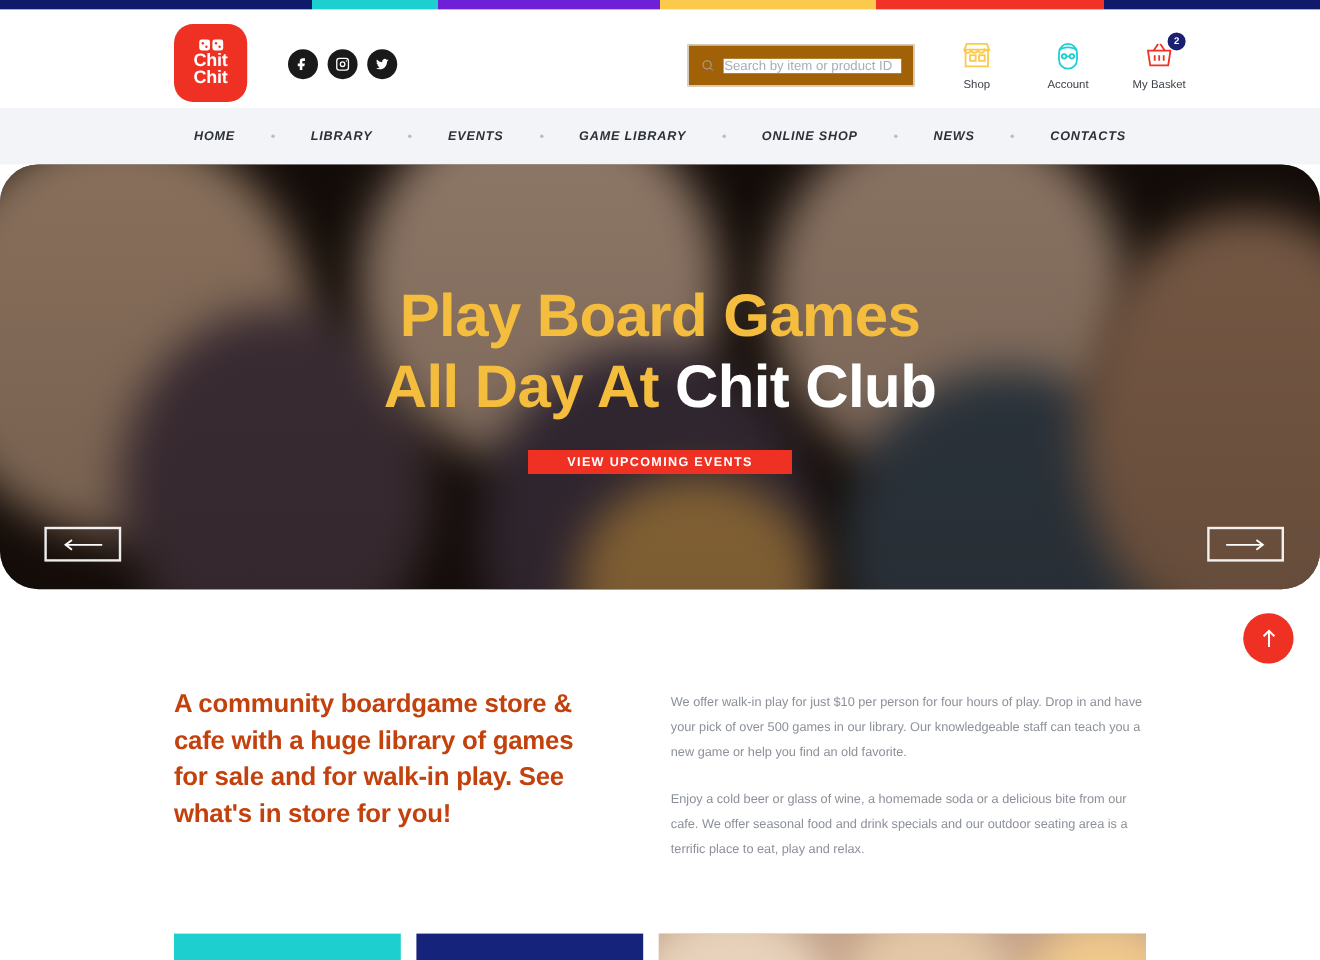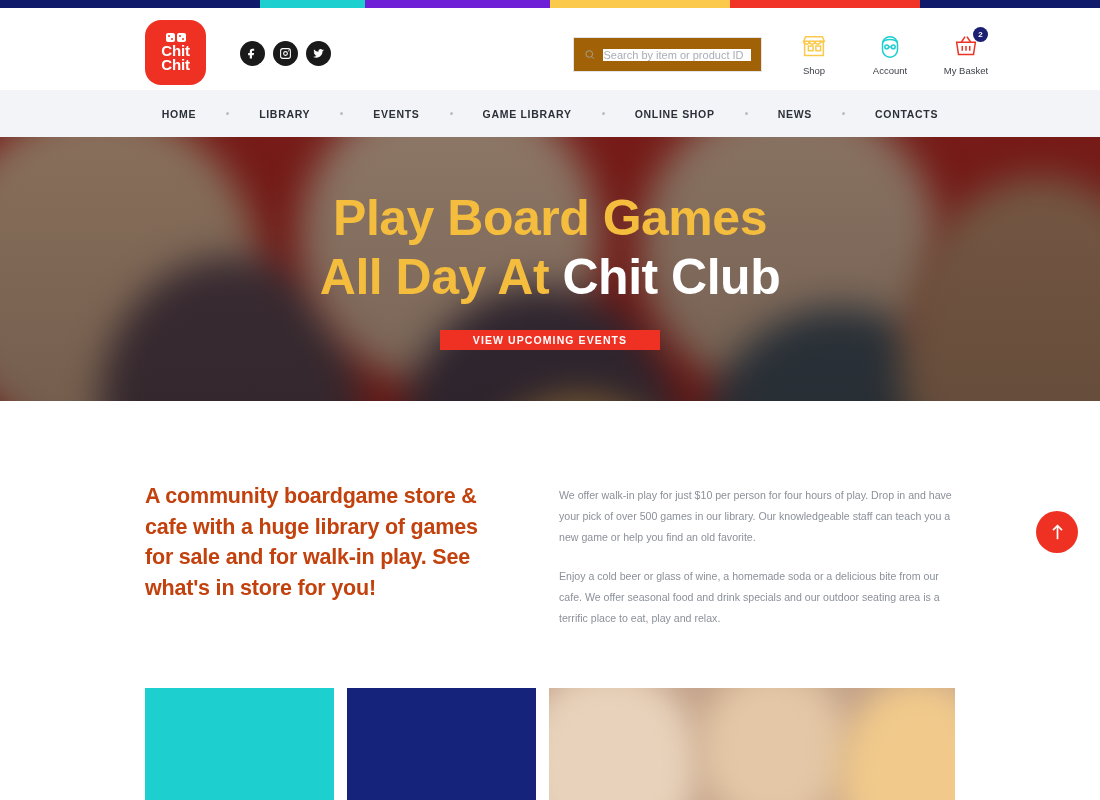--- a/index.html
+++ b/index.html
@@ -65,32 +65,33 @@
   .badge {
     position: absolute; right: 2px; top: -3px; width: 15px; height: 15px;
     border-radius: 50%; background: #1a1f71; color: #fff;
     font-size: 8px; display: flex; align-items: center; justify-content: center;
     font-weight: bold;
   }
 
   
   .nav {
     height: 47px; background: #f2f4f7; display: flex;
-    align-items: center; justify-content: center; gap: 12px;
+    align-items: center; justify-content: center; gap: 12px; font-style: italic;
   }
   .nav a {
     font-size: 10.5px; font-weight: bold; letter-spacing: 0.7px;
     color: #2c3038; text-decoration: none; padding: 0 18px;
   }
   .nav .dot { width: 3px; height: 3px; border-radius: 50%; background: #b9bdc4; }
 
   
   .hero {
-    position: relative; height: 264px; width: 100%; overflow: hidden;
-    background: #b91c1c;
+    position: relative; height: 354px; width: 100%; overflow: hidden;
+    background: #000000;
+    border-radius: 32px;
   }
   .hero .photo { position: absolute; inset: 0; }
   .hero .photo .blob { position: absolute; border-radius: 50%; filter: blur(18px); }
   .hero .veil {
     position: absolute; inset: 0;
     background: linear-gradient(180deg, rgba(40,26,18,.46), rgba(35,22,15,.55));
   }
   .hero .inner {
     position: relative; height: 100%;
     display: flex; flex-direction: column; align-items: center; justify-content: center;

